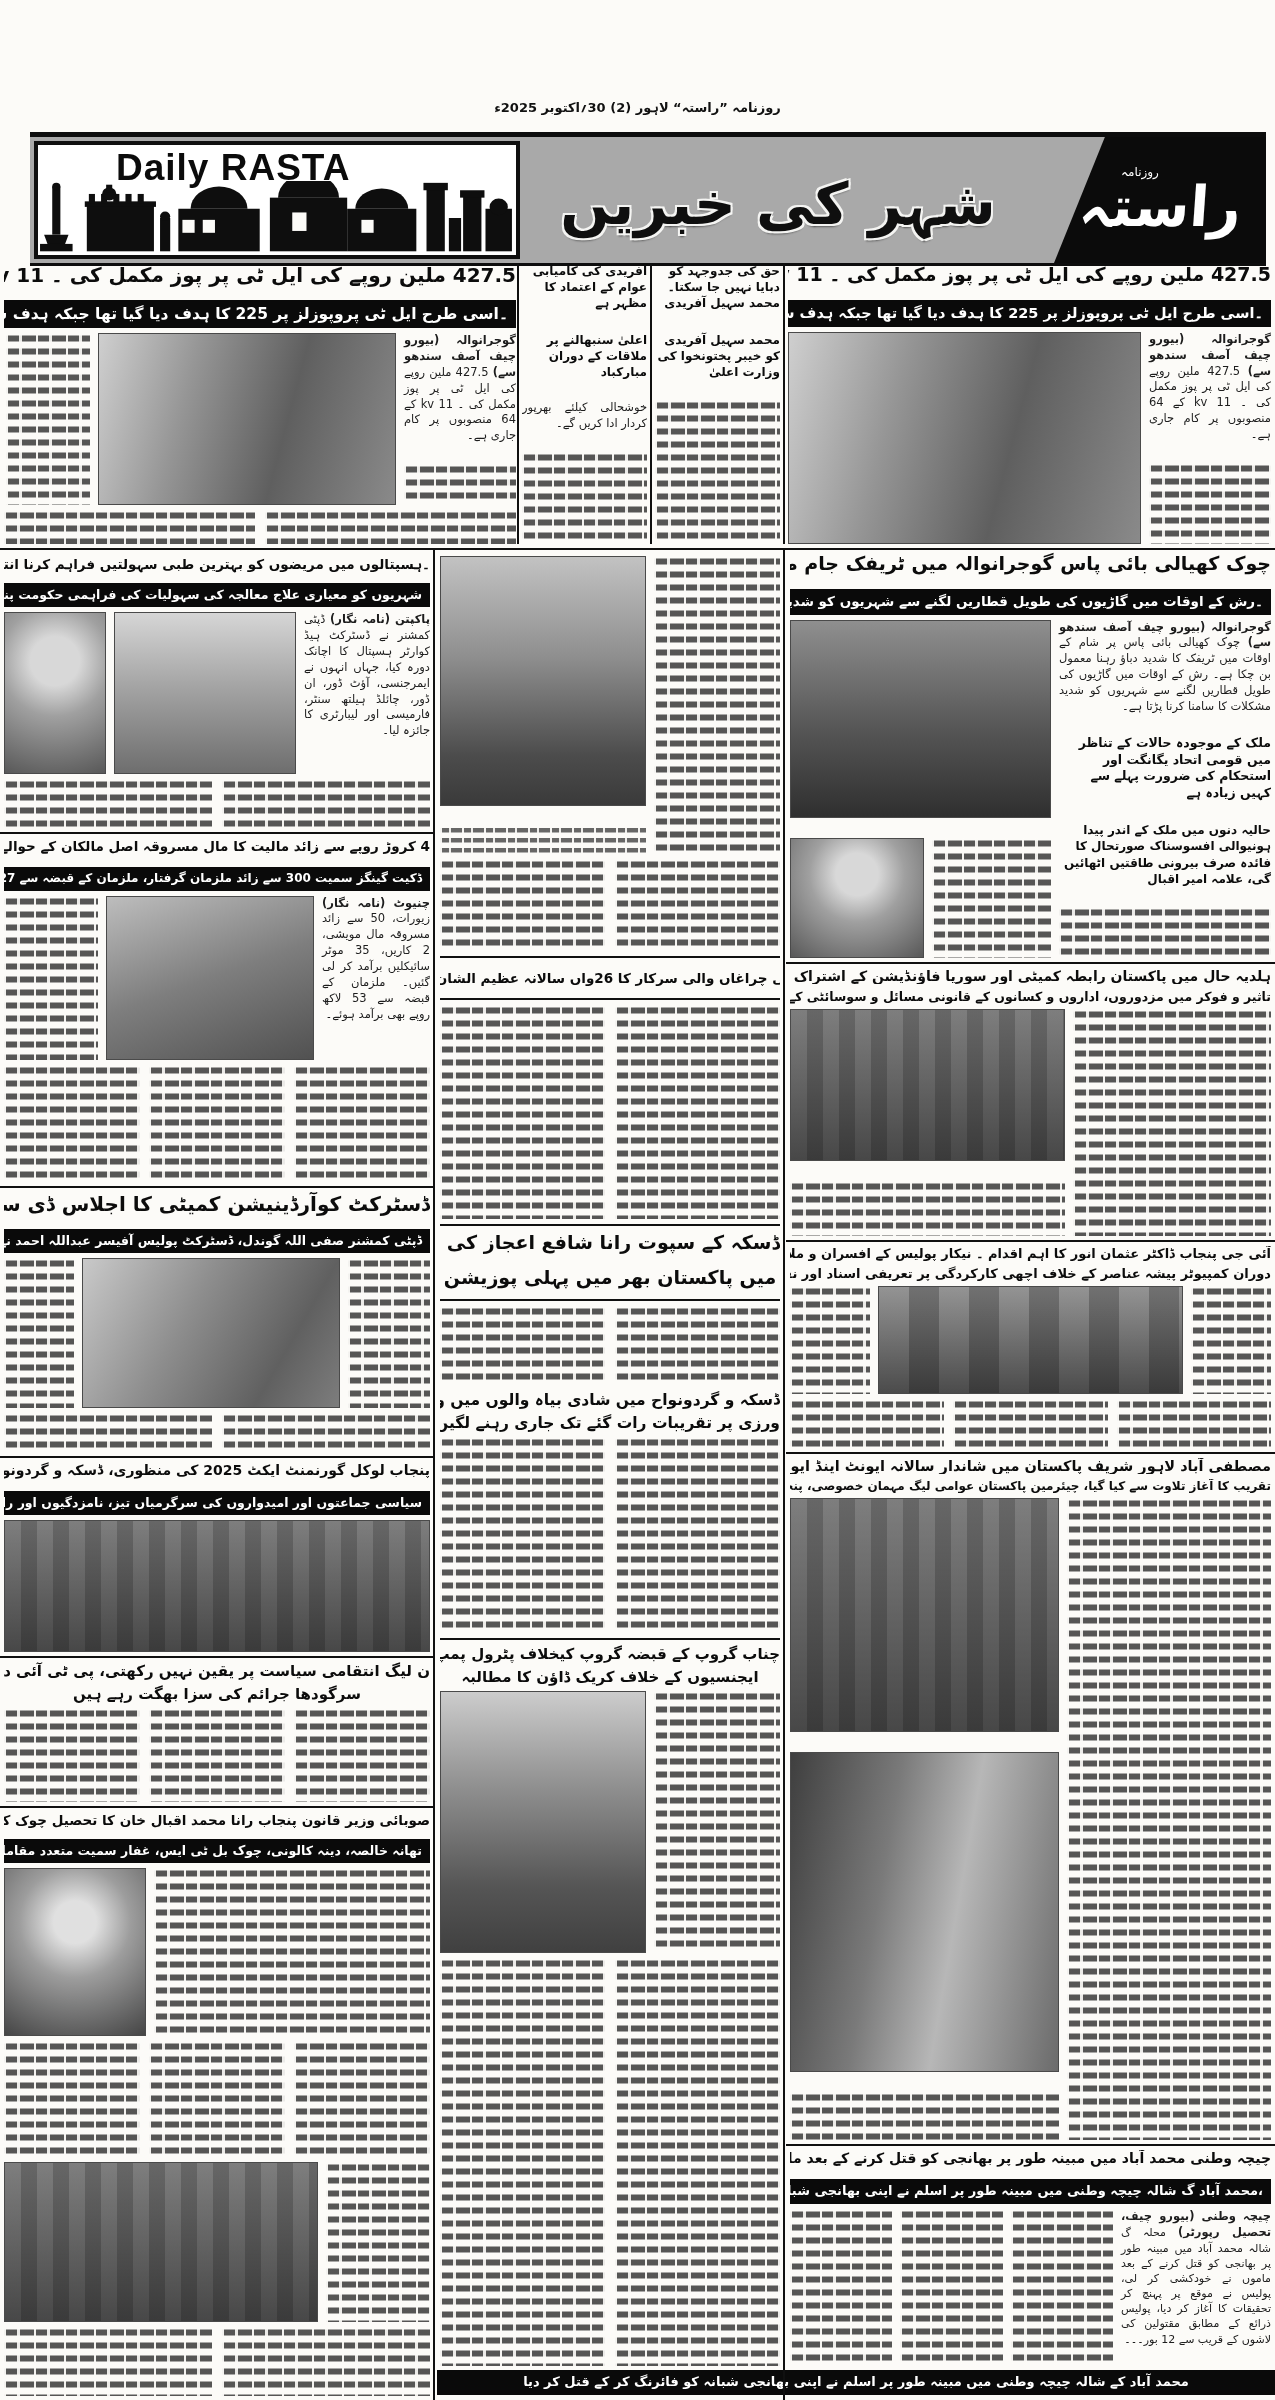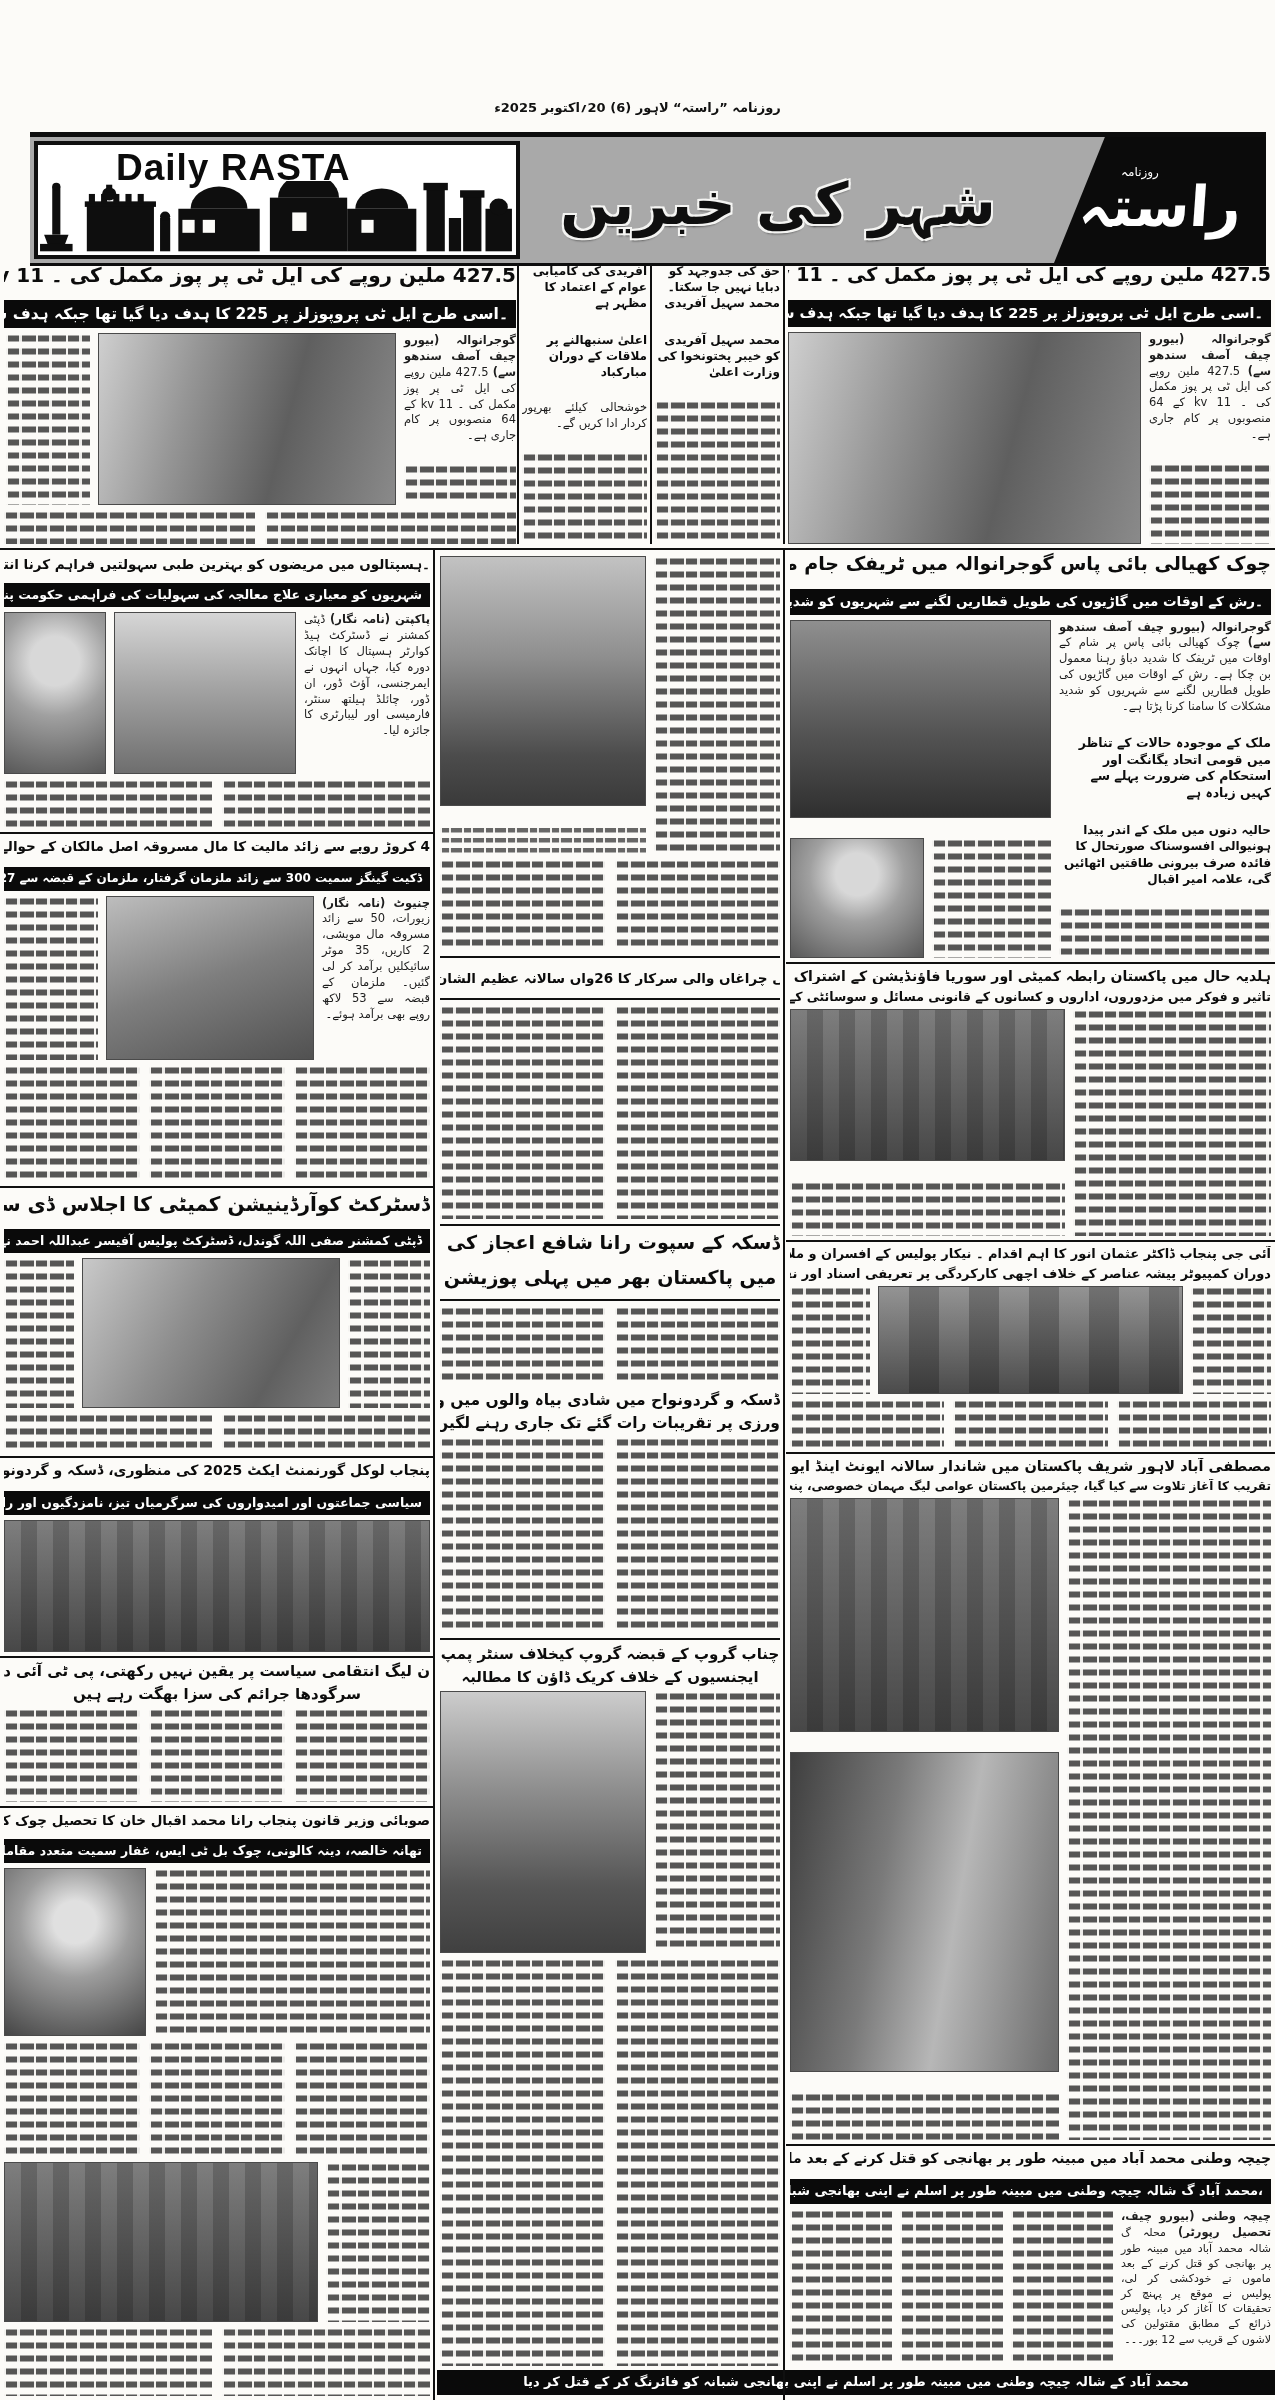--- a/index.html
+++ b/index.html
@@ -73,21 +73,21 @@
   .block{position:absolute;display:flex;flex-direction:column;gap:5px;overflow:hidden;}
   .row{display:flex;gap:8px;flex:none;}
   .grow{flex:1;}
   .datecol{display:flex;flex-direction:column;gap:20px;}
 </style>
 </head>
 <body>
 
 <div id="page">
 
-  <div id="dateline-top">روزنامہ ”راستہ“ لاہور (6) 20؍اکتوبر 2025ء</div>
+  <div id="dateline-top">روزنامہ ”راستہ“ لاہور (2) 30؍اکتوبر 2025ء</div>
 
   <div id="masthead" class="abs" style="left:30px;top:132px;width:1215px;height:126px;">
     <div id="logo-box">
       <div id="logo-text">Daily RASTA</div>
       <svg viewBox="0 0 470 80" style="position:absolute;left:0;bottom:0;width:100%;height:74px;" preserveAspectRatio="none">
         <g fill="#0e0e0e">
           <rect x="14" y="6" width="8" height="52"></rect>
             <circle cx="18" cy="6" r="4"></circle>
           <path d="M6 58 L30 58 L26 70 L10 70 Z"></path>
             <rect x="2" y="68" width="32" height="8"></rect>
@@ -296,21 +296,21 @@
         <div class="sim"></div>
         <div class="sim"></div>
       </div>
     <div class="boldline fit" style="font-size:15.5px;">ڈسکہ و گردونواح میں شادی بیاہ والوں میں ون ڈش کے خلاف</div>
     <div class="boldline fit" style="font-size:15.5px;">ورزی پر تقریبات رات گئے تک جاری رہنے لگیں</div>
     <div class="cols2" style="height:196px;">
         <div class="sim"></div>
         <div class="sim"></div>
       </div>
     <div style="height:2px;background:#101010;flex:none;"></div>
-    <div class="boldline fit" style="font-size:15px;">چناب گروپ کے قبضہ گروپ کیخلاف سنٹر پمپ</div>
+    <div class="boldline fit" style="font-size:15px;">چناب گروپ کے قبضہ گروپ کیخلاف پٹرول پمپ</div>
     <div class="boldline fit" style="font-size:15px;">ایجنسیوں کے خلاف کریک ڈاؤن کا مطالبہ</div>
     <div class="row" style="height:262px;">
       <div class="sim" style="width:126px;"></div>
       <div class="photo ph-street grow"></div>
     </div>
     <div class="cols2 grow">
         <div class="sim"></div>
         <div class="sim"></div>
       </div>
   </div>

